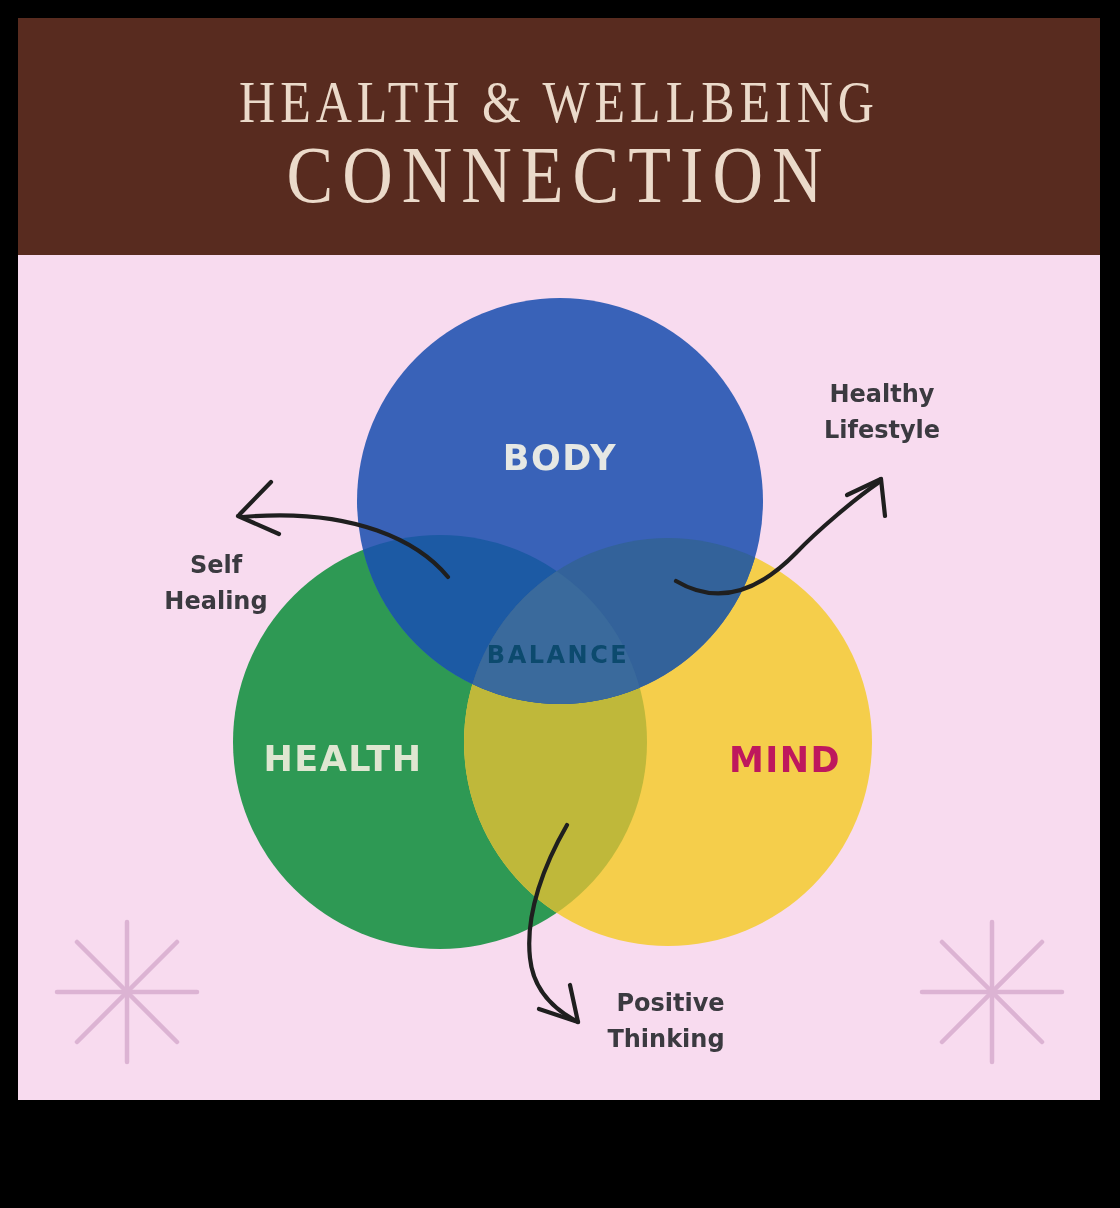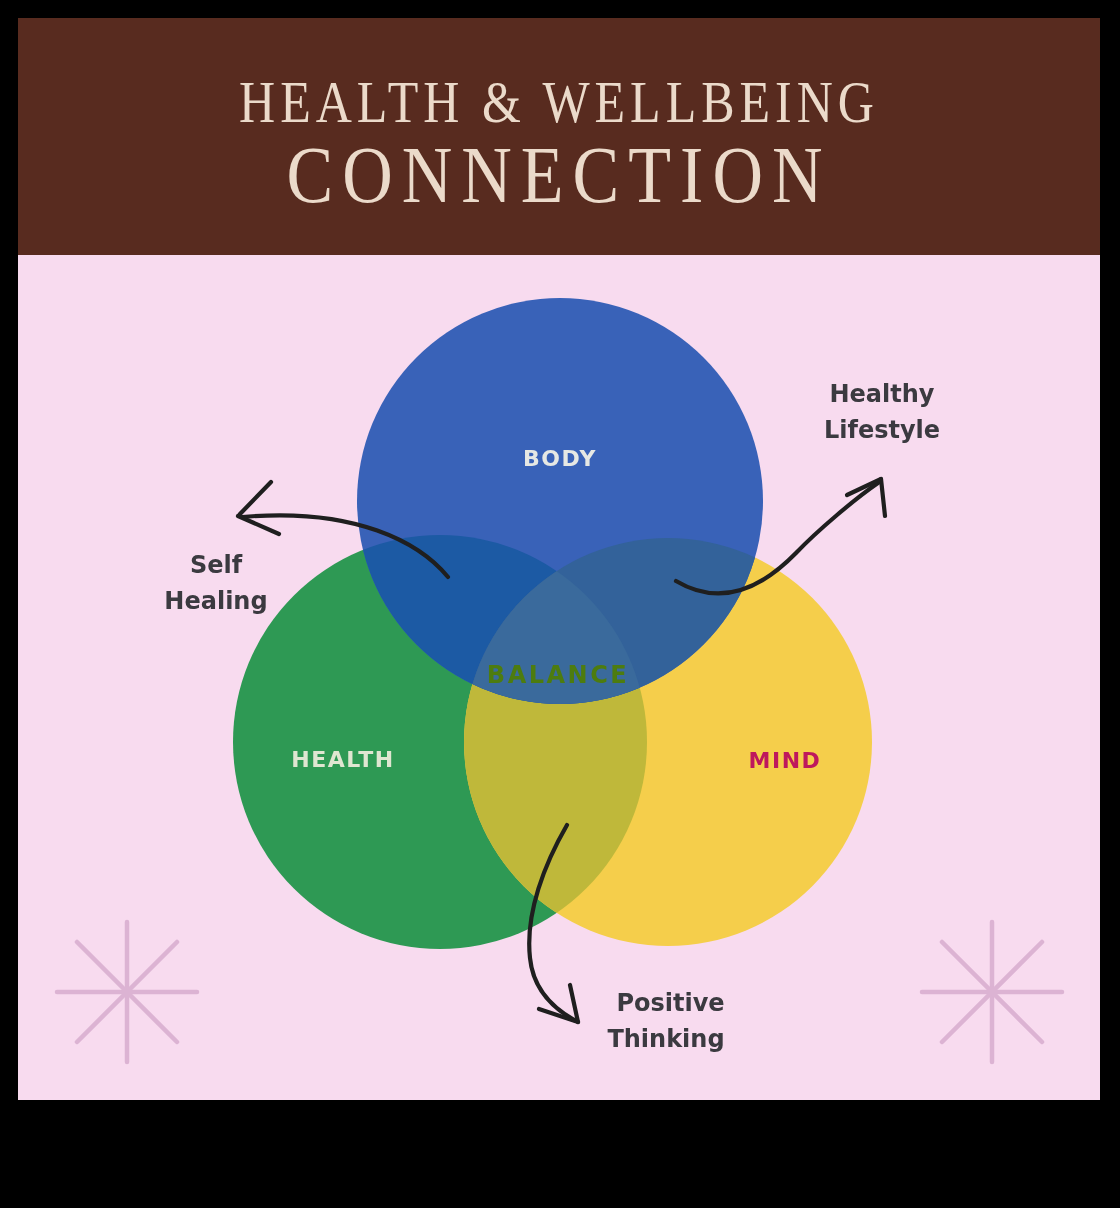--- a/index.html
+++ b/index.html
@@ -55,33 +55,33 @@
     width: 1082px; height: 845px;
   }
   
   .label {
     position: absolute;
     transform: translate(-50%, -50%);
     text-align: center;
     white-space: nowrap;
   }
   .circle-label {
-    font-size: 22px;
+    font-size: 35px;
     font-weight: bold;
     letter-spacing: 1.5px;
   }
   .lbl-body   { left: 542px; top: 203px; color: #E6E8E4; }
   .lbl-spirit { left: 325px; top: 504px; color: #DFE6D1; }
   .lbl-mind   { left: 767px; top: 505px; color: #be185d; }
   .lbl-balance {
-    left: 540px; top: 420px;
+    left: 540px; top: 400px;
     font-size: 24px;
     font-weight: 600;
     letter-spacing: 2.5px;
-    color: #4d7c0f;
+    color: #0c4a6e;
   }
   .side-label {
     font-size: 24px;
     font-weight: 600;
     color: #3B3A40;
     line-height: 1.5;
   }
   .lbl-self-healing      { left: 170px; top: 328px; margin-left: 28px; }
   .lbl-healthy-lifestyle { left: 864px; top: 157px; }
   .lbl-positive-thinking { left: 648px; top: 766px; text-align: right; }

